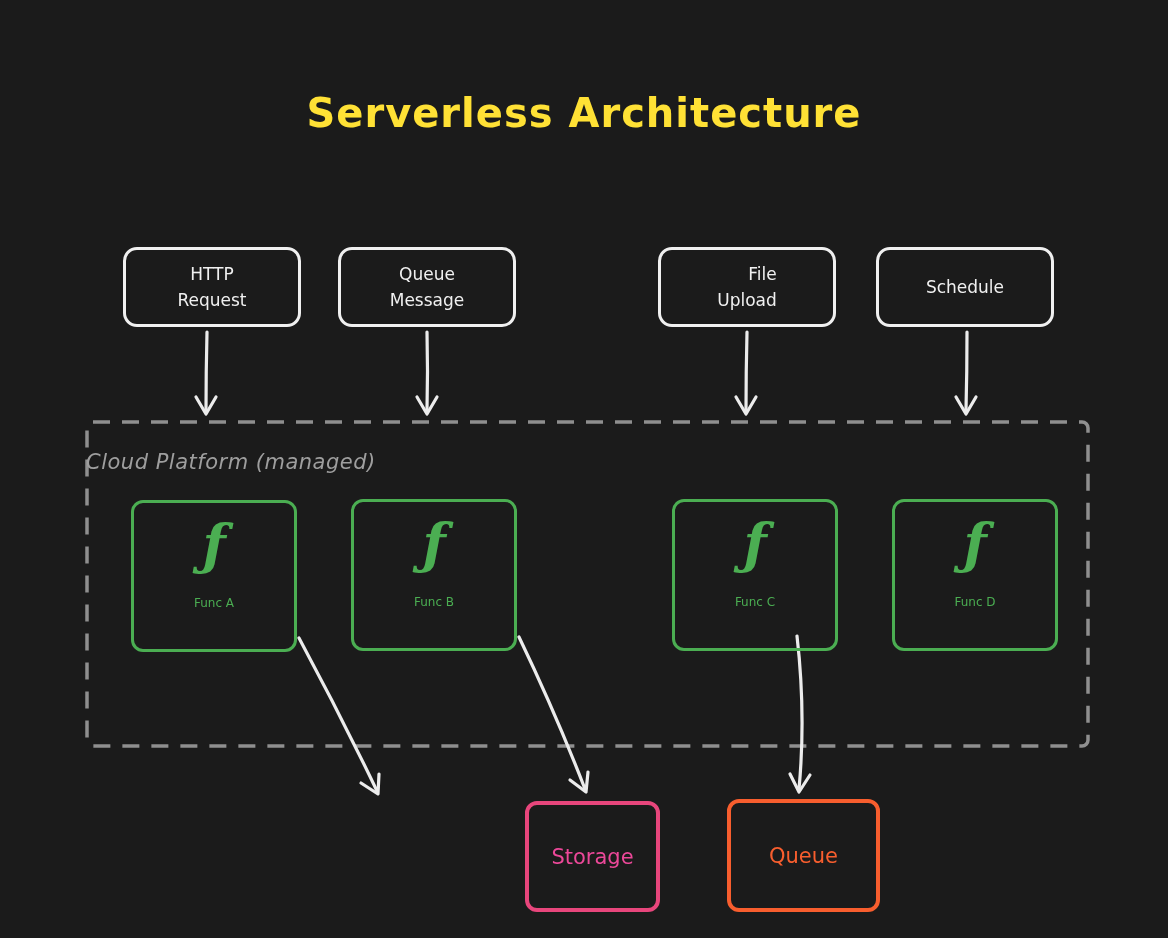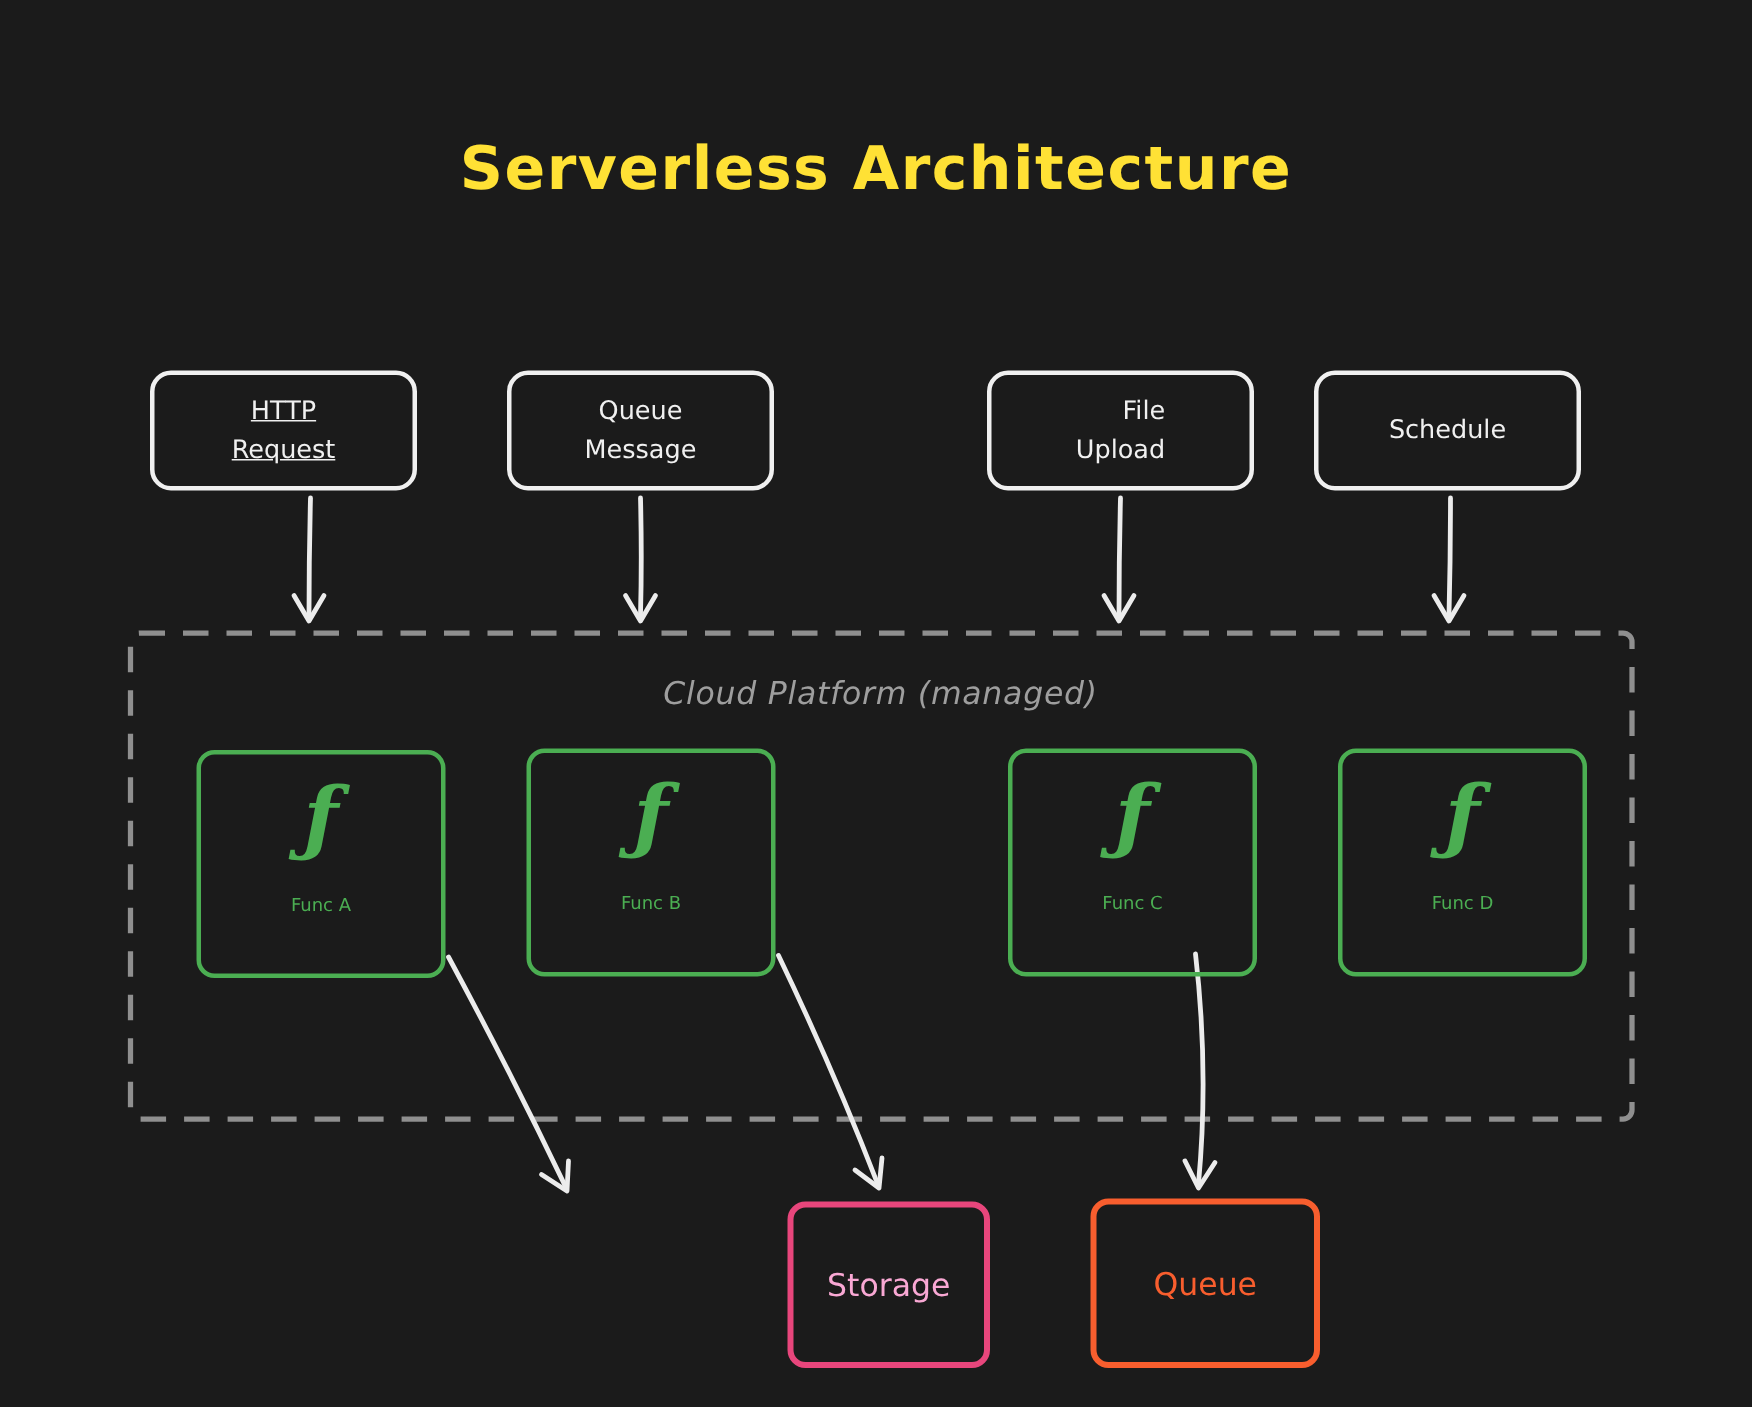--- a/index.html
+++ b/index.html
@@ -39,21 +39,20 @@
     white-space: pre-line;
   }
   .edges-layer {
     position: absolute;
     left: 0; top: 0;
     pointer-events: none;
   }
   .platform-label {
     position: absolute;
     left: 86px; width: 1002px; top: 406px;
-    text-align: center;
     color: #9e9e9e;
     font-style: italic;
     font-size: 21px;
     letter-spacing: 0.5px;
   }
   .fn {
     width: 166px; height: 152px;
     border: 3.5px solid #4bae52;
     border-radius: 12px;
     color: #4bae52;
@@ -72,21 +71,21 @@
     font-size: 12px;
     margin-top: 22px;
   }
   .resource-rect {
     border-radius: 12px;
     font-size: 21px;
   }
   .storage {
     left: 525px; top: 757px; width: 135px; height: 111px;
     border: 4px solid #e8467c;
-    color: #f9a8d4;
+    color: #ec4899;
   }
   .queue {
     left: 727px; top: 755px; width: 153px; height: 113px;
     border: 4px solid #f85e2e;
     color: #f85e2e;
   }
   .database {
     left: 283px; top: 760px; width: 187px; height: 118px;
   }
   .database svg { position: absolute; left: 0; top: 0; }
@@ -134,21 +133,21 @@
         <path d="M519 593 Q556 670 585 745"></path>
         <path d="M570 736 L586 748 L588 728"></path>
       </g>
       <g>
         <path d="M797 592 Q806 670 799 745"></path>
         <path d="M790 730 L799 748 L810 731"></path>
       </g>
     </g>
   </svg>
 
-  <div class="node trigger" style="left:100px; top:203px;text-decoration:underline;">
+  <div class="node trigger" style="left:123px; top:203px;">
     <span>HTTP
 Request</span>
   </div>
   <div class="node trigger" style="left:338px; top:203px;">
     <span>Queue
 Message</span>
   </div>
   <div class="node trigger" style="left:658px; top:203px;text-align:right;">
     <span>File
 Upload</span>

